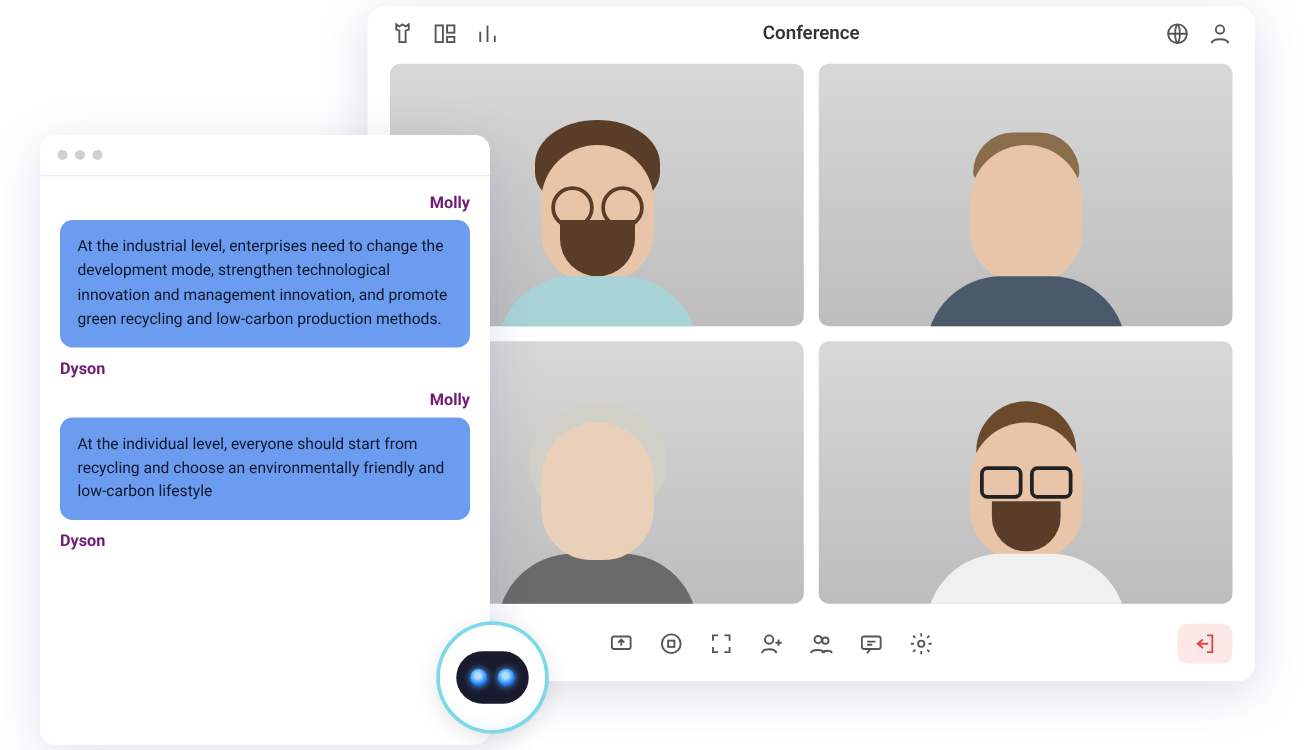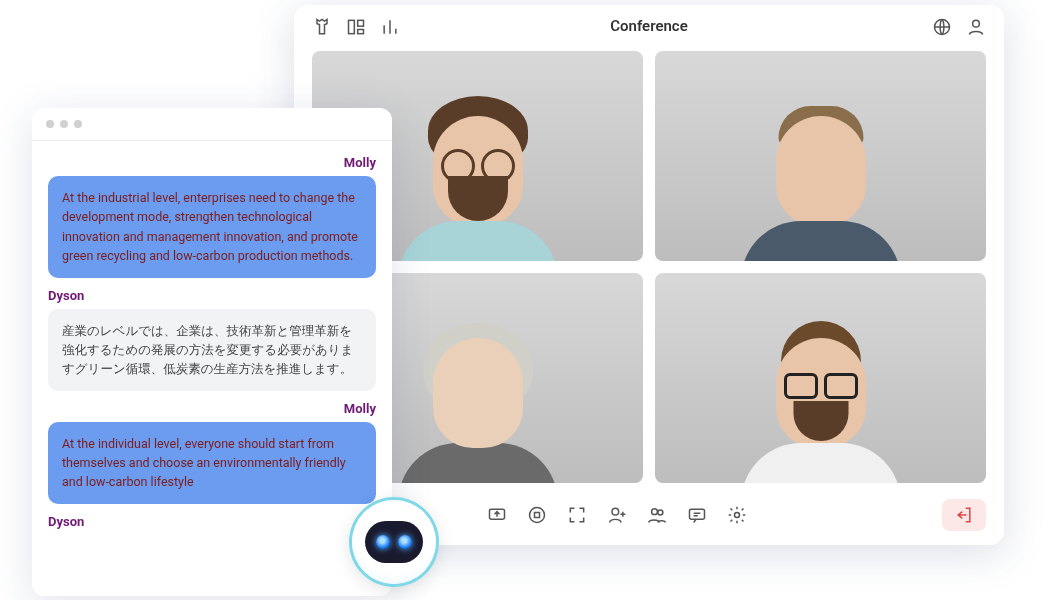--- a/index.html
+++ b/index.html
@@ -177,21 +177,21 @@
 }
 .sender-name.right { text-align: right; }
 .bubble {
   border-radius: 10px;
   padding: 12px 14px;
   font-size: 12.5px;
   line-height: 1.55;
 }
 .bubble.blue {
   background: #6b9cf0;
-  color: #7f1d1d;
+  color: #0f172a;
 }
 .bubble.gray {
   background: #f2f3f5;
   color: #444;
 }
 
 
 .bot-avatar {
   position: absolute;
   left: 352px;
@@ -334,24 +334,23 @@
   <div class="window-dots">
     <div class="dot"></div>
     <div class="dot"></div>
     <div class="dot"></div>
   </div>
   <div class="chat-body">
     <div class="sender-name right">Molly</div>
     <div class="bubble blue">At the industrial level, enterprises need to change the development mode, strengthen technological innovation and management innovation, and promote green recycling and low-carbon production methods.</div>
 
     <div class="sender-name">Dyson</div>
-    <div class="bubble gray">産業のレベルでは、企業は、技術革新と管理革新を強化するための発展の方法を変更する必要がありますグリーン循環、低炭素の生産方法を推進します。</div>
 
     <div class="sender-name right">Molly</div>
-    <div class="bubble blue">At the individual level, everyone should start from themselves and choose an environmentally friendly and low-carbon lifestyle</div>
+    <div class="bubble blue">At the individual level, everyone should start from recycling and choose an environmentally friendly and low-carbon lifestyle</div>
 
     <div class="sender-name">Dyson</div>
   </div>
 </div>
 
 <div class="bot-avatar">
   <div class="bot-face">
     <div class="bot-eye"></div>
     <div class="bot-eye"></div>
   </div>

